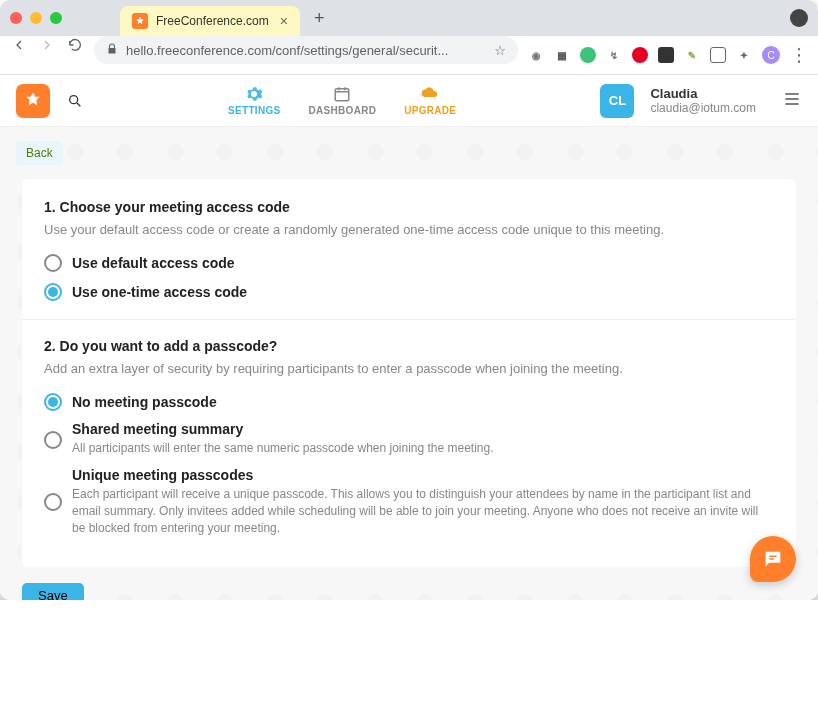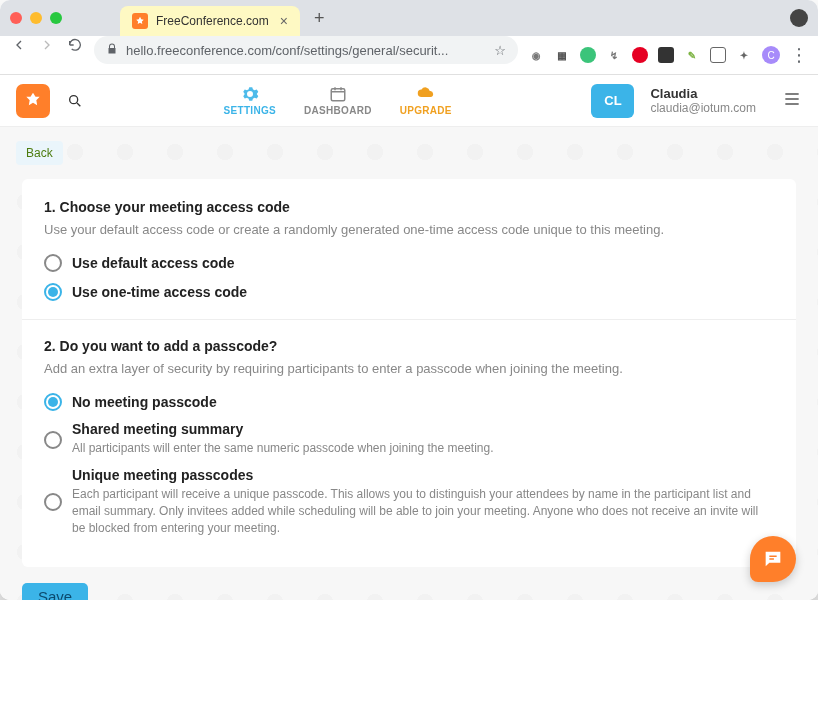--- a/index.html
+++ b/index.html
@@ -99,21 +99,21 @@
 }
 .logo svg { width: 20px; height: 20px; fill:#fff; }
 .search-icon { color:#333; }
 .nav-tabs { display:flex; gap:28px; margin:0 auto; }
 .nav-tab { display:flex; flex-direction:column; align-items:center; gap:2px; font-size:10px; font-weight:bold; letter-spacing:0.3px; cursor:pointer; }
 .nav-tab.active { color:#3bb4e8; }
 .nav-tab.dash { color:#888; }
 .nav-tab.upgrade { color:#f0a020;align-items:center; }
 .nav-tab-icon { width:18px; height:18px; }
 .user-badge {
-  width:43px; height:34px; background:#3bb4e8; color:#fff;
+  width:34px; height:34px; background:#3bb4e8; color:#fff;
   border-radius:6px; display:flex; align-items:center; justify-content:center;
   font-size:13px; font-weight:bold;
 }
 .user-info { display:flex; flex-direction:column; }
 .user-name { font-size:13px; font-weight:bold; color:#333; }
 .user-email { font-size:12px; color:#888; }
 .hamburger { color:#555; margin-left:10px; cursor:pointer; }
 
 .app-body { flex:1; padding:14px 10px 20px 10px; position:relative; overflow-y:auto;
   background-color:#f7f7f7;
@@ -133,22 +133,22 @@
   width:18px; height:18px; border:2px solid #888; border-radius:50%;
   display:flex; align-items:center; justify-content:center; flex-shrink:0; margin-top:1px;
 }
 .radio.selected { border-color:#3bb4e8; }
 .radio.selected::after { content:''; width:10px; height:10px; background:#3bb4e8; border-radius:50%; }
 .radio-content { flex:1; }
 .radio-label { font-size:14px; font-weight:bold; color:#222; }
 .radio-hint { font-size:12px; color:#888; margin-top:3px; line-height:1.4; }
 .divider { border:none; border-top:1px solid #eee; margin:18px -22px; }
 .save-btn {
-  background:#3bb4e8; color:#0c4a6e; border:none; border-radius:5px;
-  padding:5px 16px; font-size:15px; cursor:pointer; margin:16px 0 0 12px;
+  background:#3bb4e8; color:#000000; border:none; border-radius:5px;
+  padding:5px 16px; font-size:13px; cursor:pointer; margin:16px 0 0 12px;
 }
 .chat-fab {
   position:absolute; bottom:18px; right:22px;
   width:46px; height:46px; background:#ff7f2a; border-radius:50% 50% 50% 8px;
   display:flex; align-items:center; justify-content:center; cursor:pointer;
   box-shadow:0 3px 10px rgba(0,0,0,0.2);
 }
 .chat-fab svg { width:22px; height:22px; fill:#fff; }
 </style>
 </head>

